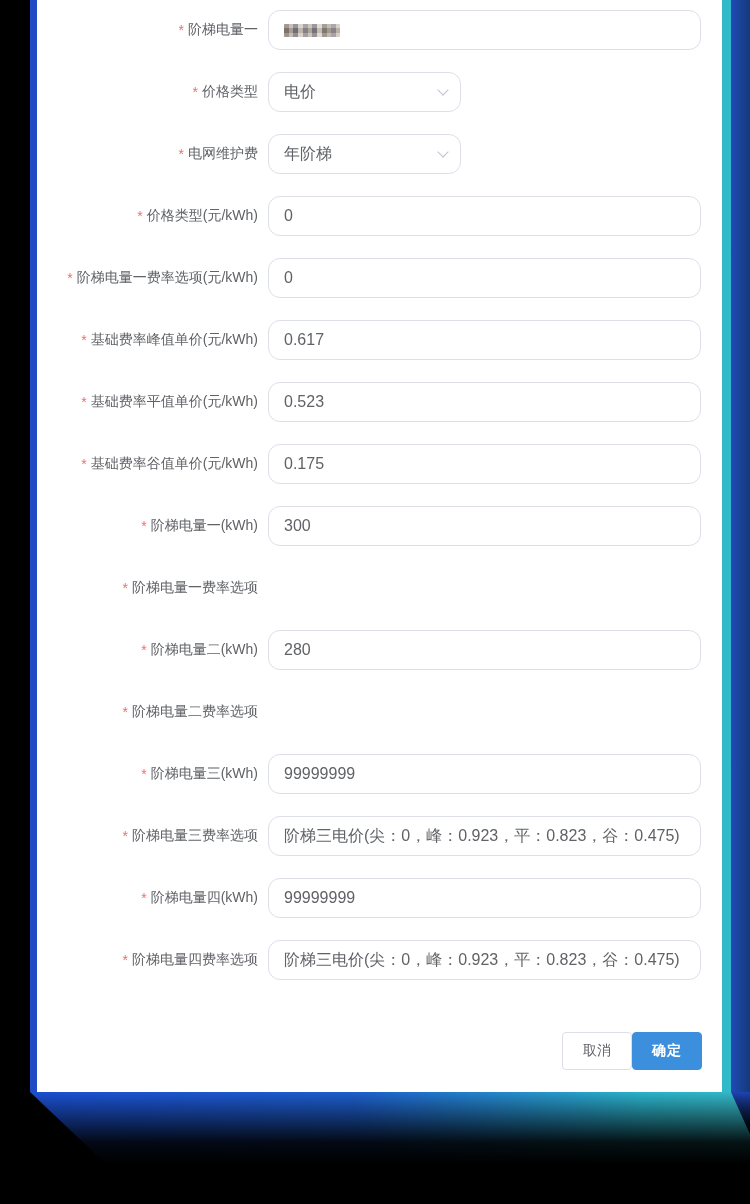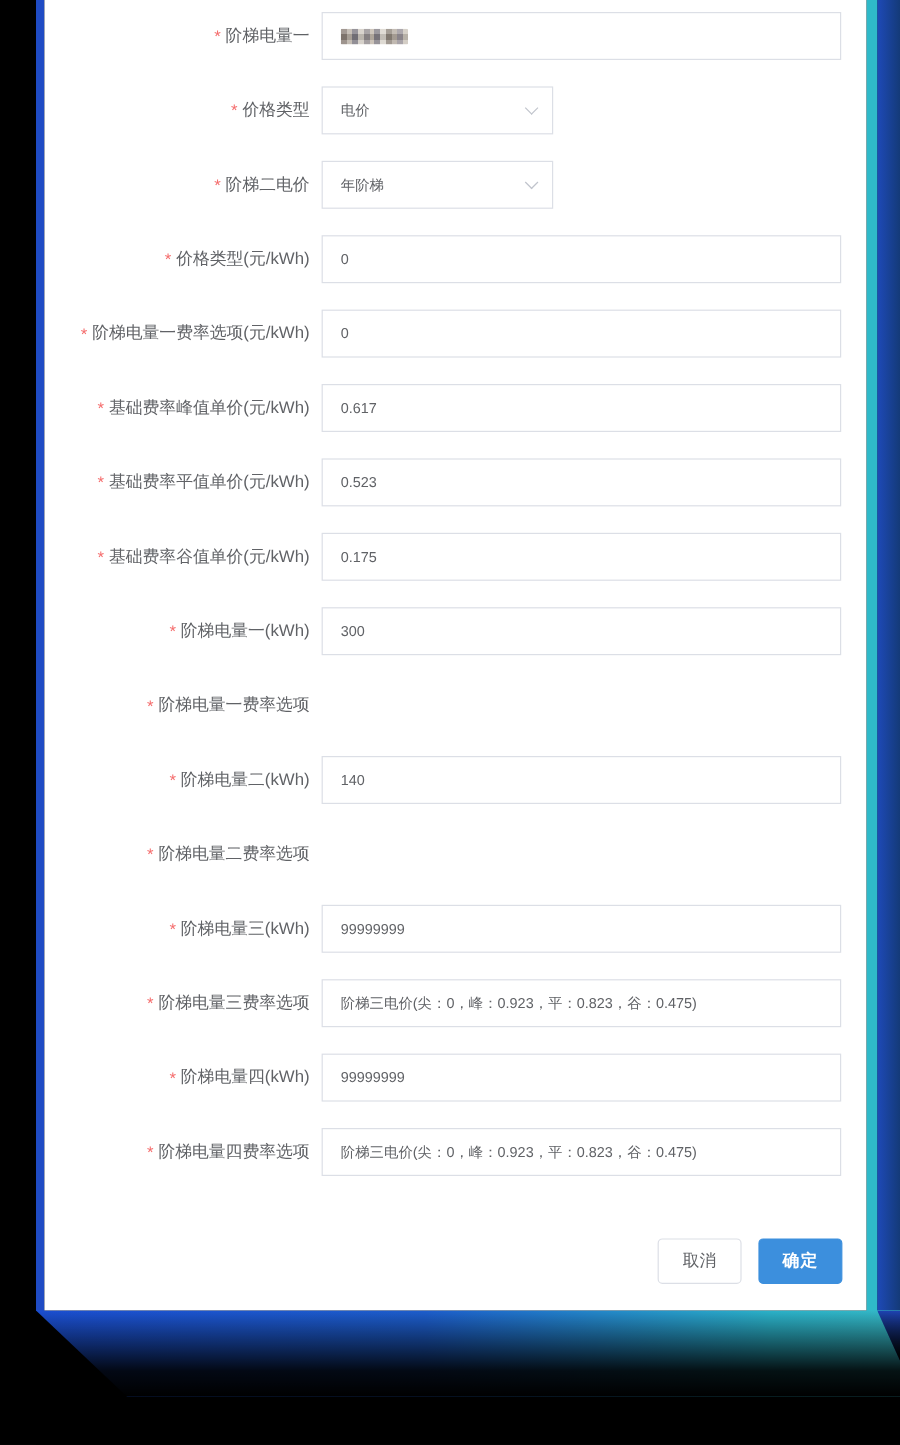--- a/index.html
+++ b/index.html
@@ -29,43 +29,43 @@
 
   
   .panel { position:absolute; left:37px; top:0; width:685px; height:1092px;
     background:#fff; }
   .form { padding-top:10px; }
   .form-row { display:flex; align-items:center; height:40px; margin-bottom:22px; }
   .form-label { width:221px; flex:none; display:flex; justify-content:flex-end; align-items:center;
     font-size:14px; color:#606266; white-space:nowrap; padding-right:0; }
   .req { color:#f56c6c; margin-right:4px; font-size:14px; }
   .gap { width:10px; flex:none; }
-  .control { height:40px; border:1px solid #dcdfe6; border-radius:0; background:#fff;
-    display:flex; align-items:center; padding:0 15px; font-size:12px; color:#606266;
+  .control { height:40px; border:1px solid #dcdfe6; border-radius:12px; background:#fff;
+    display:flex; align-items:center; padding:0 15px; font-size:16px; color:#606266;
     white-space:nowrap; overflow:hidden; }
   .control.text { width:433px; }
   .control.select { width:193px; position:relative; cursor:pointer; }
   .chev { position:absolute; right:13px; top:50%; width:8px; height:8px; margin-top:-6px;
     border-right:1.4px solid #c0c4cc; border-bottom:1.4px solid #c0c4cc;
     transform:rotate(45deg); }
 
   
   .mosaic { width:56px; height:13px; border-radius:1px;
     background-image:
       linear-gradient(180deg,rgba(255,255,255,.20) 0 4px,rgba(0,0,0,.10) 4px 9px,rgba(255,255,255,.16) 9px 13px),
       linear-gradient(90deg,#8b8078 0 5px,#b9b0a6 5px 9px,#7d7a82 9px 14px,#cfc9c1 14px 19px,#948e90 19px 24px,#c2b8ac 24px 28px,#837f86 28px 33px,#d8d3cb 33px 38px,#8f867c 38px 43px,#b5aca2 43px 47px,#989298 47px 52px,#ccc5bb 52px 56px); }
 
   
   .footer { margin-top:52px; display:flex; justify-content:flex-end; align-items:center;
     padding-right:20px; }
   .btn { min-width:70px; height:38px; padding:0 18px; border-radius:4px; font-size:14px;
     display:flex; align-items:center; justify-content:center; cursor:pointer; }
   .btn-cancel { background:#fff; border:1px solid #dcdfe6; color:#606266; }
   .btn-confirm { background:var(--accent,#3c8fdd); border:1px solid var(--accent,#3c8fdd);
-    color:#fff; font-weight:bold; margin-left:14px; letter-spacing:1px; }
+    color:#fff; font-weight:bold; letter-spacing:1px; }
 </style>
 </head>
 <body>
 
 <div class="stage">
   <div class="frame-left"></div>
   <div class="frame-right-blue"></div>
   <div class="frame-right-cyan"></div>
   <div class="bottom-band"></div>
   <div class="corner-left"></div>
@@ -93,21 +93,21 @@
         <span class="gap"></span>
         <div class="control select">
           <span>电价</span>
           <span class="chev"></span>
         </div>
       </div>
 
       <div class="form-row">
         <label class="form-label">
             <span class="req">*</span>
-            <span>阶梯二电价</span>
+            <span>电网维护费</span>
           </label>
         <span class="gap"></span>
         <div class="control select">
           <span>年阶梯</span>
           <span class="chev"></span>
         </div>
       </div>
 
       <div class="form-row">
         <label class="form-label">
@@ -183,21 +183,21 @@
         <span class="gap"></span>
       </div>
 
       <div class="form-row">
         <label class="form-label">
             <span class="req">*</span>
             <span>阶梯电量二(kWh)</span>
           </label>
         <span class="gap"></span>
         <div class="control text">
-            <span>140</span>
+            <span>280</span>
           </div>
       </div>
 
       <div class="form-row">
         <label class="form-label">
             <span class="req">*</span>
             <span>阶梯电量二费率选项</span>
           </label>
         <span class="gap"></span>
       </div>

